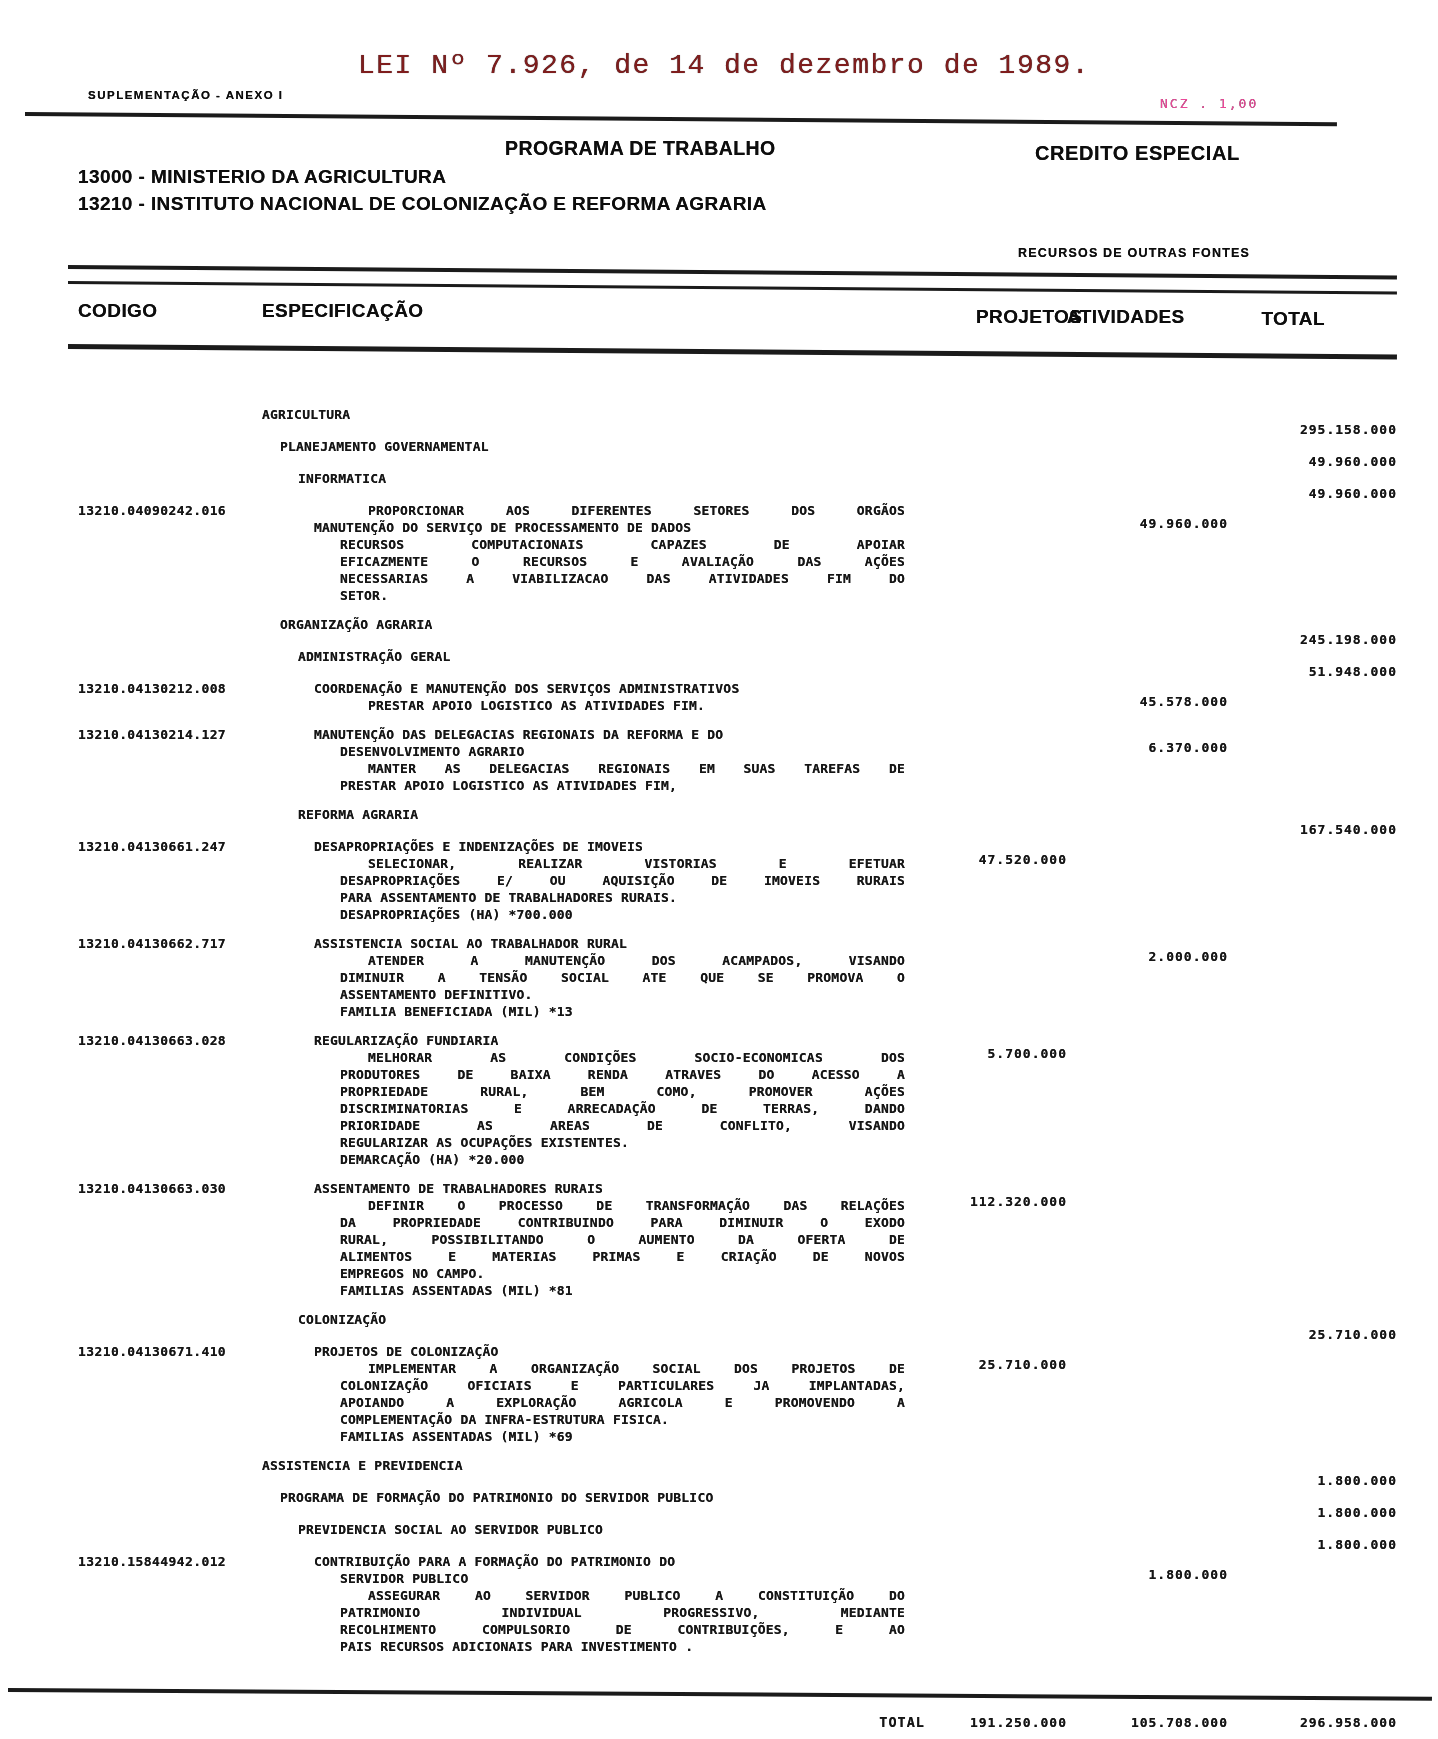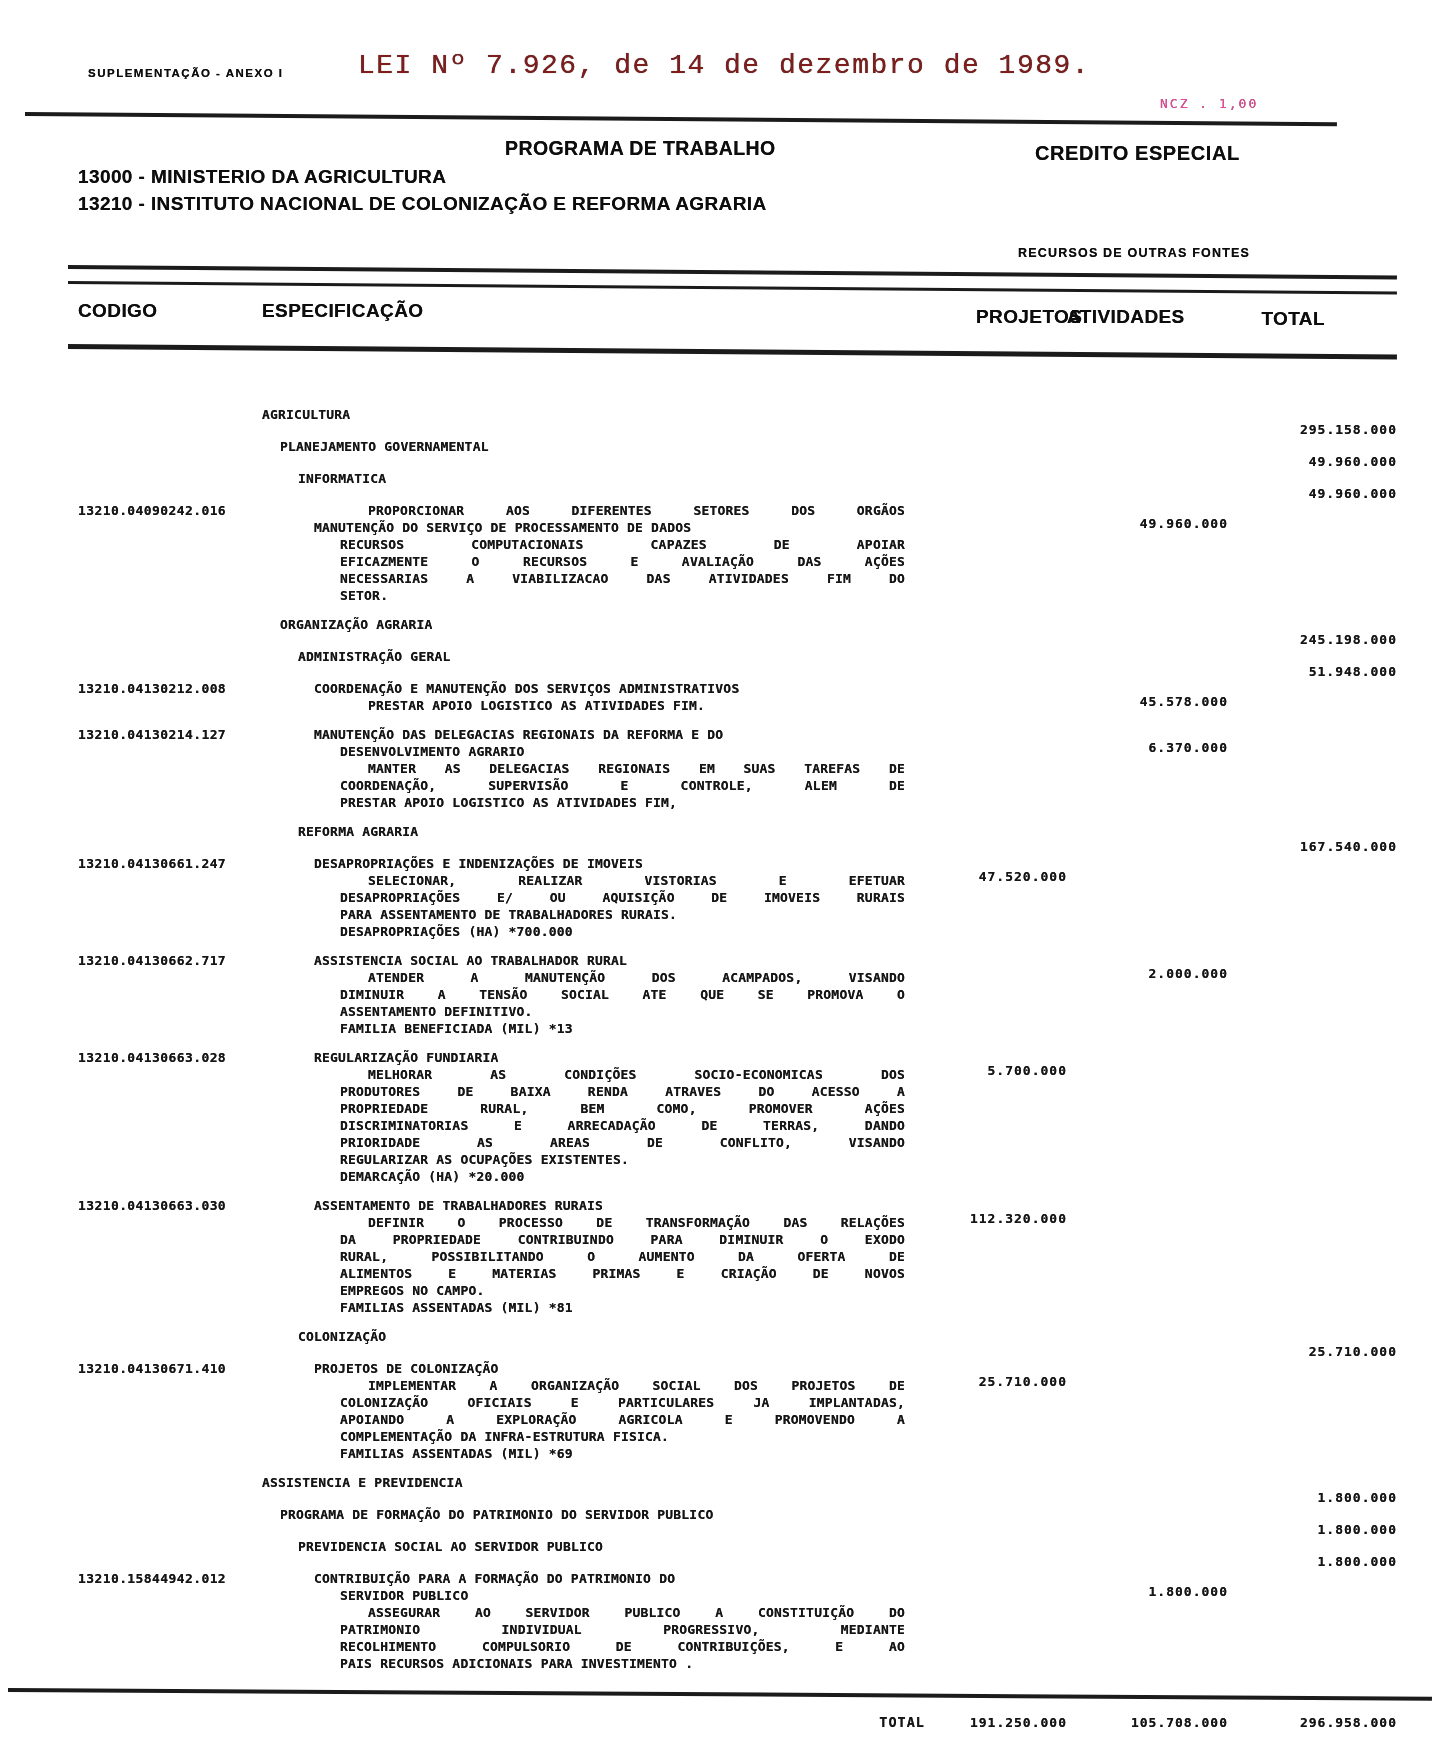--- a/index.html
+++ b/index.html
@@ -12,21 +12,21 @@
     color:#151515;
     font-family:"DejaVu Sans Mono", monospace;
   }
   
   .sans-b{font-family:"Liberation Sans", sans-serif;font-weight:700;color:#0d0d0d;
           text-shadow:0 0 .5px rgba(0,0,0,.8);}
   .mono-b{font-family:"DejaVu Sans Mono", monospace;font-weight:400;color:#ec4899;
           text-shadow:0 0 .6px rgba(0,0,0,.75);}
   .abs{position:absolute;white-space:nowrap;}
   
-  .annex{left:88px;top:67px;font-size:11.5px;letter-spacing:1.5px;}
+  .annex{left:88px;top:89px;font-size:11.5px;letter-spacing:1.5px;}
   .law-title{left:358px;top:50px;font-family:"Liberation Mono", monospace;
              font-size:28px;font-weight:400;letter-spacing:1.5px;color:#7f1d1d;
              text-shadow:0 0 .7px rgba(0,0,0,.85);}
   .ncz{left:1160px;top:96px;font-size:13px;letter-spacing:2px;}
   .prog-title{left:505px;top:137px;font-size:19.5px;letter-spacing:.4px;}
   .credit{left:1035px;top:142px;font-size:20px;letter-spacing:.6px;}
   .org1{left:78px;top:166px;font-size:19px;letter-spacing:.4px;}
   .org2{left:78px;top:193px;font-size:19px;letter-spacing:.4px;}
   .resources{left:1018px;top:246px;font-size:12.5px;letter-spacing:1.2px;}
   
@@ -177,21 +177,20 @@
         <div class="cell val"></div>
         <div class="cell val">45.578.000</div>
         <div class="cell val"></div>
       </div>
       <div class="grid row item">
         <div class="cell code">13210.04130214.127</div>
         <div class="cell spec">
           <div class="line i0">MANUTENÇÃO DAS DELEGACIAS REGIONAIS DA REFORMA E DO</div>
           <div class="line i1">DESENVOLVIMENTO AGRARIO</div>
           <div class="line i2 j">MANTER AS DELEGACIAS REGIONAIS EM SUAS TAREFAS DE</div>
-          <div class="line i1 j">COORDENAÇÃO, SUPERVISÃO E CONTROLE, ALEM DE</div>
           <div class="line i1">PRESTAR APOIO LOGISTICO AS ATIVIDADES FIM,</div>
         </div>
         <div class="cell val"></div>
         <div class="cell val">6.370.000</div>
         <div class="cell val"></div>
       </div>
       <div class="grid row srow">
         <div class="cell code"></div>
         <div class="cell spec">
           <div class="slabel s3">REFORMA AGRARIA</div>

